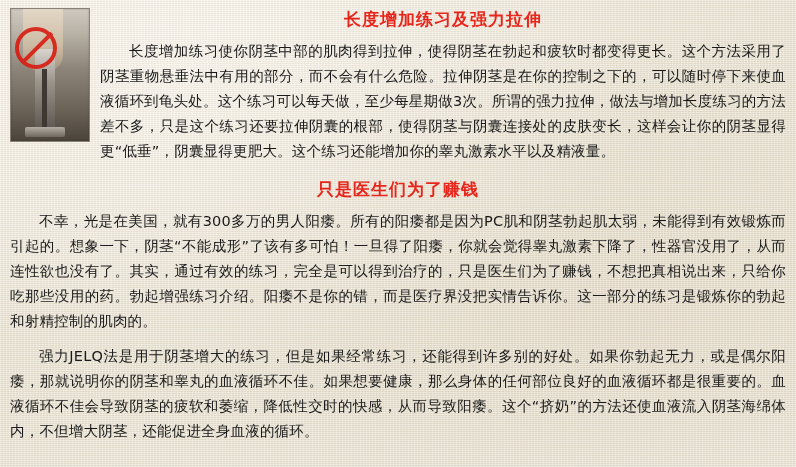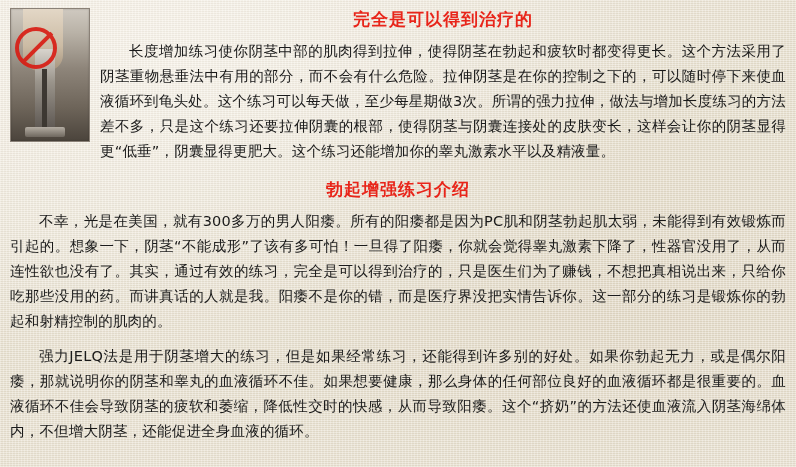--- a/index.html
+++ b/index.html
@@ -137,27 +137,27 @@
   <div class="content">
 
     <div class="clearfix">
       <div class="figure">
         <div class="limb"></div>
         <div class="device"></div>
         <div class="rod"></div>
         <div class="base"></div>
         <div class="no-sign"></div>
       </div>
-      <h2 class="section-title title-first">完全是可以得到治疗的</h2>
+      <h2 class="section-title title-first">长度增加练习及强力拉伸</h2>
       <p class="body-text wrap-first">长度增加练习使你阴茎中部的肌肉得到拉伸，使得阴茎在勃起和疲软时都变得更长。这个方法采用了阴茎重物悬垂法中有用的部分，而不会有什么危险。拉伸阴茎是在你的控制之下的，可以随时停下来使血液循环到龟头处。这个练习可以每天做，至少每星期做3次。所谓的强力拉伸，做法与增加长度练习的方法差不多，只是这个练习还要拉伸阴囊的根部，使得阴茎与阴囊连接处的皮肤变长，这样会让你的阴茎显得更“低垂”，阴囊显得更肥大。这个练习还能增加你的睾丸激素水平以及精液量。</p>
     </div>
 
     <div>
-      <h2 class="section-title">勃起增强练习介绍</h2>
-      <p class="body-text">不幸，光是在美国，就有300多万的男人阳痿。所有的阳痿都是因为PC肌和阴茎勃起肌太弱，未能得到有效锻炼而引起的。想象一下，阴茎“不能成形”了该有多可怕！一旦得了阳痿，你就会觉得睾丸激素下降了，性器官没用了，从而连性欲也没有了。其实，通过有效的练习，完全是可以得到治疗的，只是医生们为了赚钱，不想把真相说出来，只给你吃那些没用的药。而讲真话的人就是我。阳痿不是你的错，而是医疗界没把实情告诉你。这一部分的练习是锻炼你的勃起和射精控制的肌肉的。</p>
+      <h2 class="section-title">只是医生们为了赚钱</h2>
+      <p class="body-text">不幸，光是在美国，就有300多万的男人阳痿。所有的阳痿都是因为PC肌和阴茎勃起肌太弱，未能得到有效锻炼而引起的。想象一下，阴茎“不能成形”了该有多可怕！一旦得了阳痿，你就会觉得睾丸激素下降了，性器官没用了，从而连性欲也没有了。其实，通过有效的练习，完全是可以得到治疗的，只是医生们为了赚钱，不想把真相说出来，只给你吃那些没用的药。勃起增强练习介绍。阳痿不是你的错，而是医疗界没把实情告诉你。这一部分的练习是锻炼你的勃起和射精控制的肌肉的。</p>
     </div>
 
     <div>
       <p class="body-text">强力JELQ法是用于阴茎增大的练习，但是如果经常练习，还能得到许多别的好处。如果你勃起无力，或是偶尔阳痿，那就说明你的阴茎和睾丸的血液循环不佳。如果想要健康，那么身体的任何部位良好的血液循环都是很重要的。血液循环不佳会导致阴茎的疲软和萎缩，降低性交时的快感，从而导致阳痿。这个“挤奶”的方法还使血液流入阴茎海绵体内，不但增大阴茎，还能促进全身血液的循环。</p>
     </div>
 
   </div>
 </div>
 
 </body></html>

